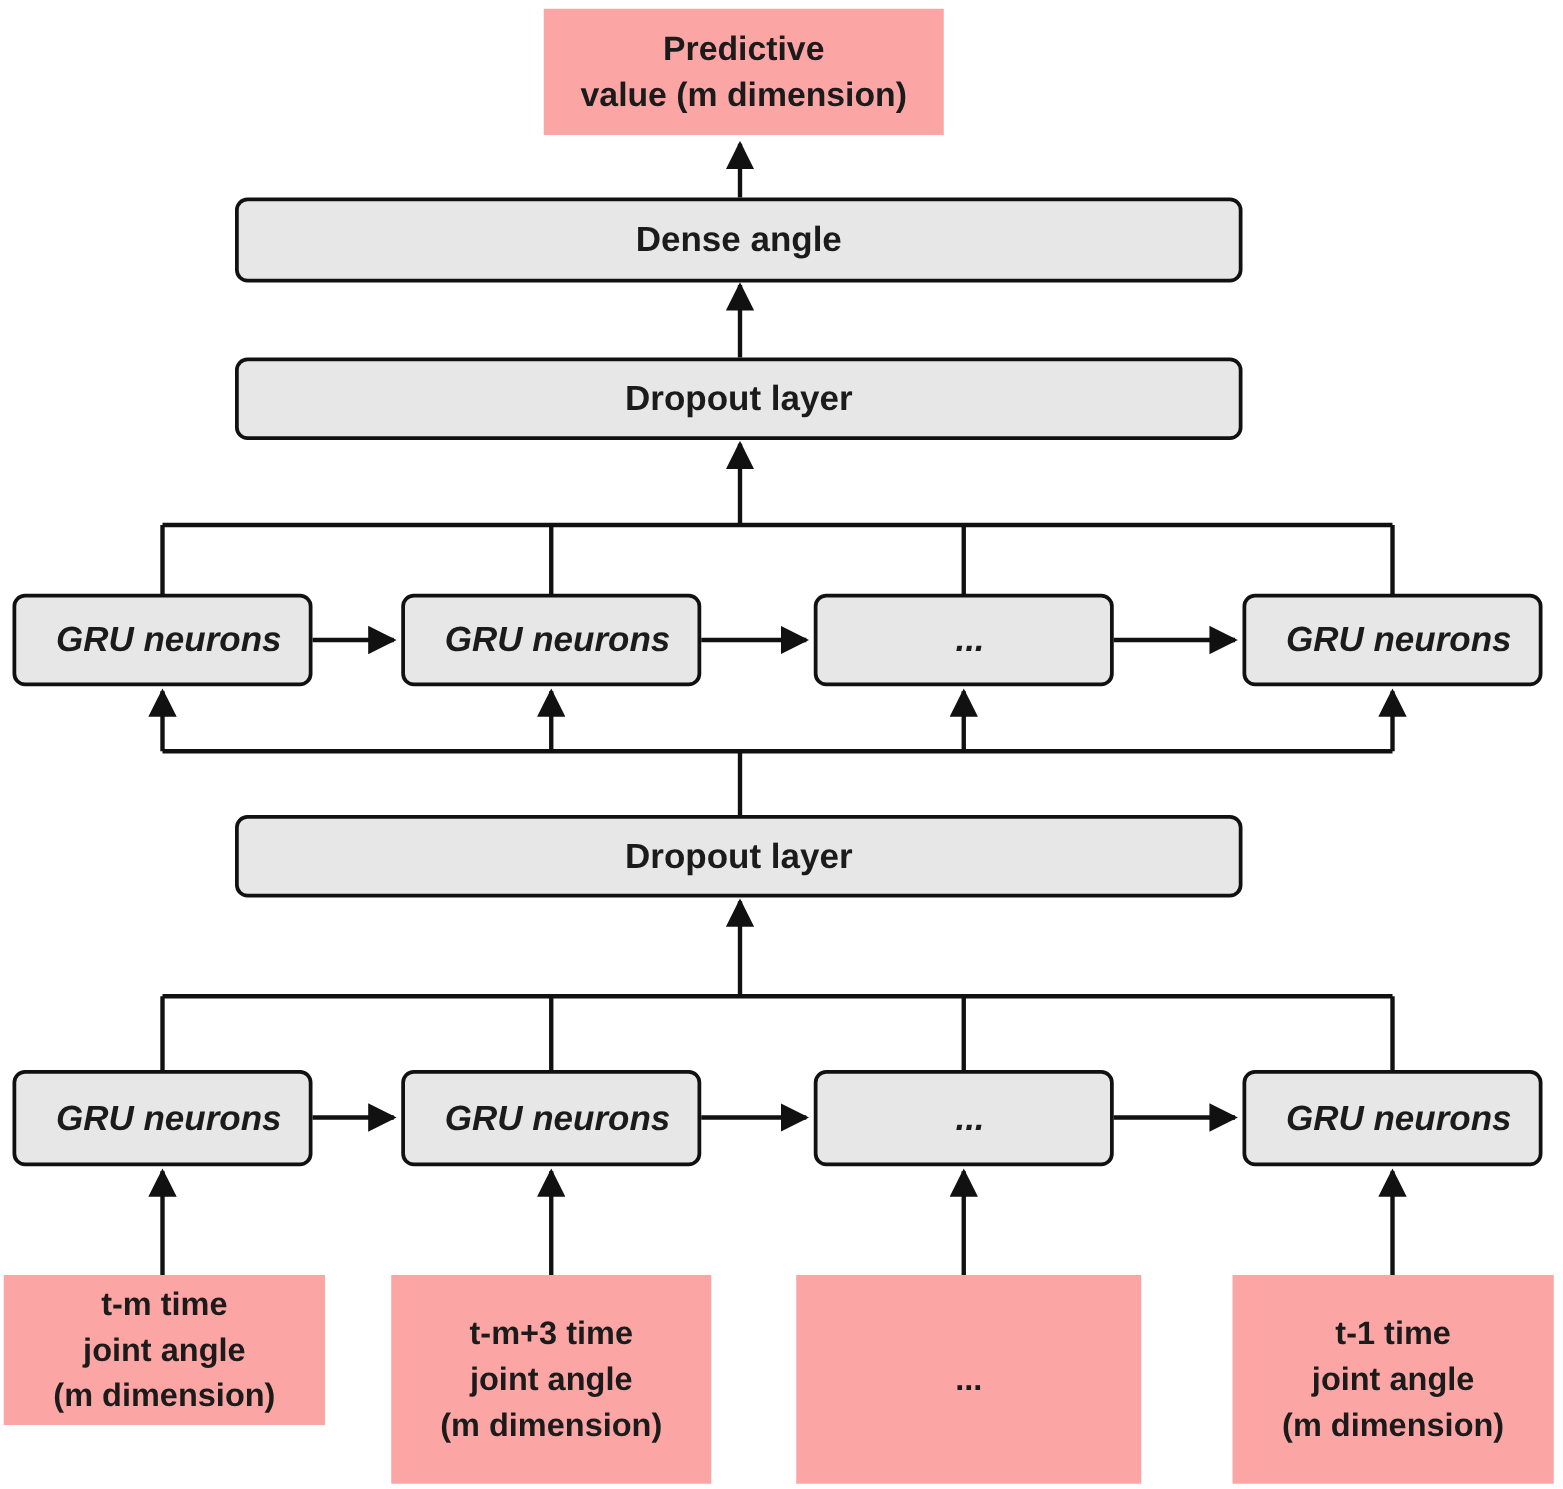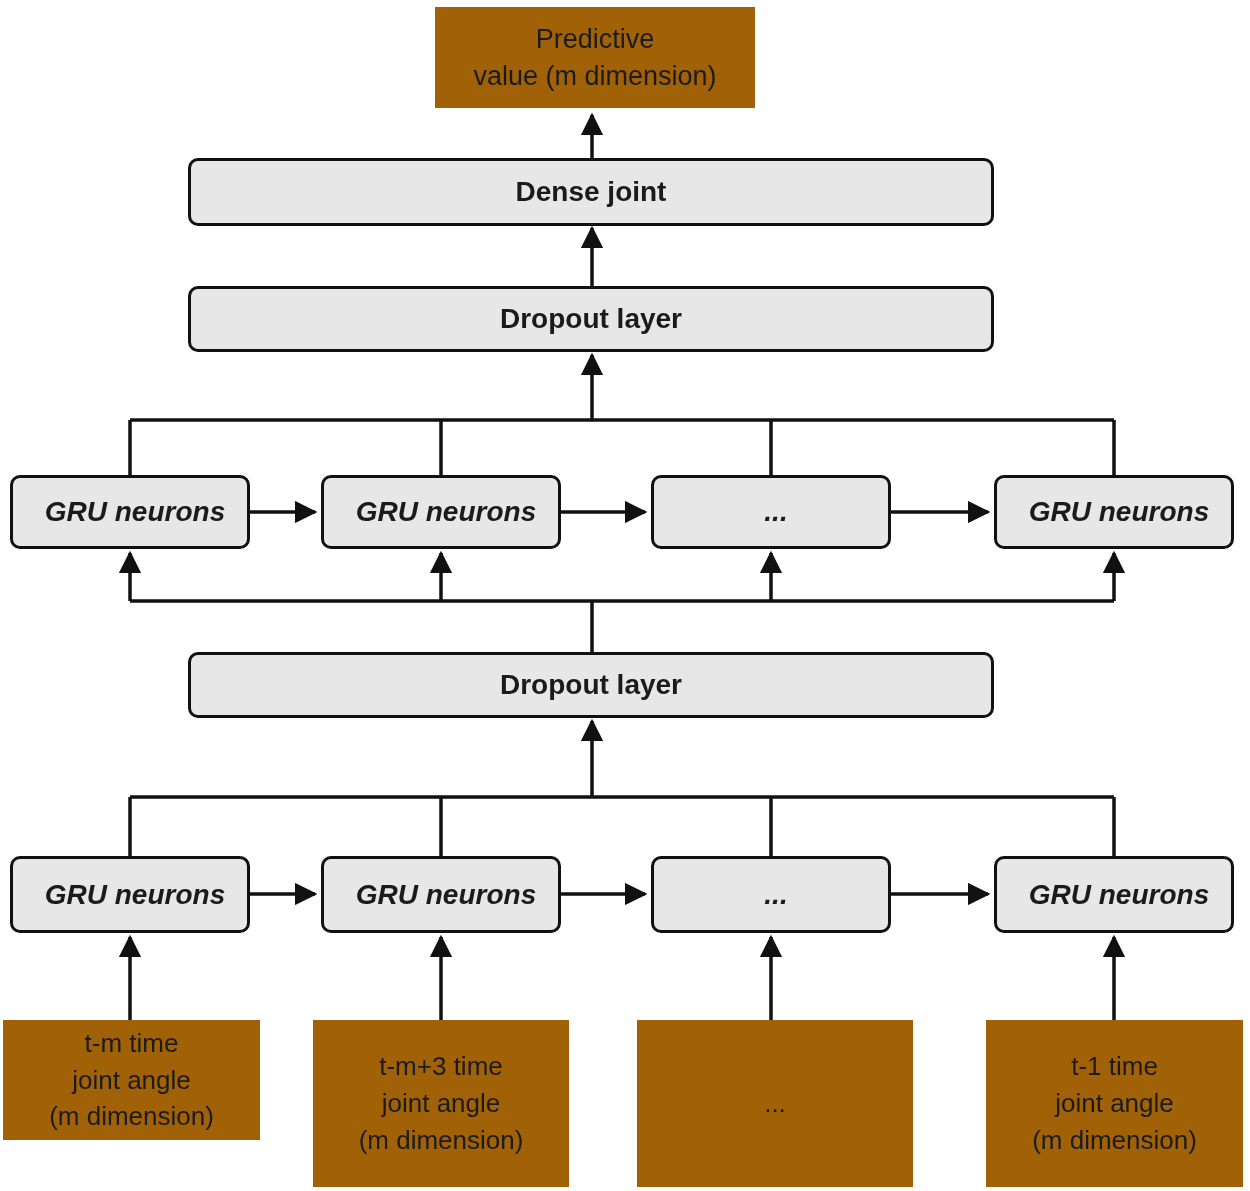--- a/index.html
+++ b/index.html
@@ -29,23 +29,23 @@
   .grubox{
     background:#e7e7e7;
     border:3.5px solid #111111;
     border-radius:10px;
     font-weight:bold;
     font-style:italic;
     font-size:28px;
     padding-left:10px;
   }
   .plainbox{
-    background:#a16207;
+    background:#fca5a5;
     border:none;
-    font-weight:normal;
+    font-weight:bold;
     font-size:26px;
     line-height:1.42;
   }
 </style>
 </head>
 <body>
 
 <div id="canvas">
 
   <svg id="wires" viewBox="0 0 1250 1191" xmlns="http://www.w3.org/2000/svg">
@@ -92,21 +92,21 @@
       <path d="M130,1022 V937" marker-end="url(#ah)"></path>
       <path d="M441,1022 V937" marker-end="url(#ah)"></path>
       <path d="M771,1022 V937" marker-end="url(#ah)"></path>
       <path d="M1114,1022 V937" marker-end="url(#ah)"></path>
     </g>
   </svg>
 
   <div class="box plainbox" style="left:435px;top:7px;width:320px;height:101px;font-size:27px;line-height:1.35;">Predictive
 value (m dimension)</div>
 
-  <div class="box layerbox" style="left:188px;top:158px;width:806px;height:68px;">Dense joint</div>
+  <div class="box layerbox" style="left:188px;top:158px;width:806px;height:68px;">Dense angle</div>
 
   <div class="box layerbox" style="left:188px;top:286px;width:806px;height:66px;">Dropout layer</div>
 
   <div class="box grubox" style="left:10px;top:475px;width:240px;height:74px;">GRU neurons</div>
   <div class="box grubox" style="left:321px;top:475px;width:240px;height:74px;">GRU neurons</div>
   <div class="box grubox" style="left:651px;top:475px;width:240px;height:74px;">...</div>
   <div class="box grubox" style="left:994px;top:475px;width:240px;height:74px;">GRU neurons</div>
 
   <div class="box layerbox" style="left:188px;top:652px;width:806px;height:66px;">Dropout layer</div>
 

